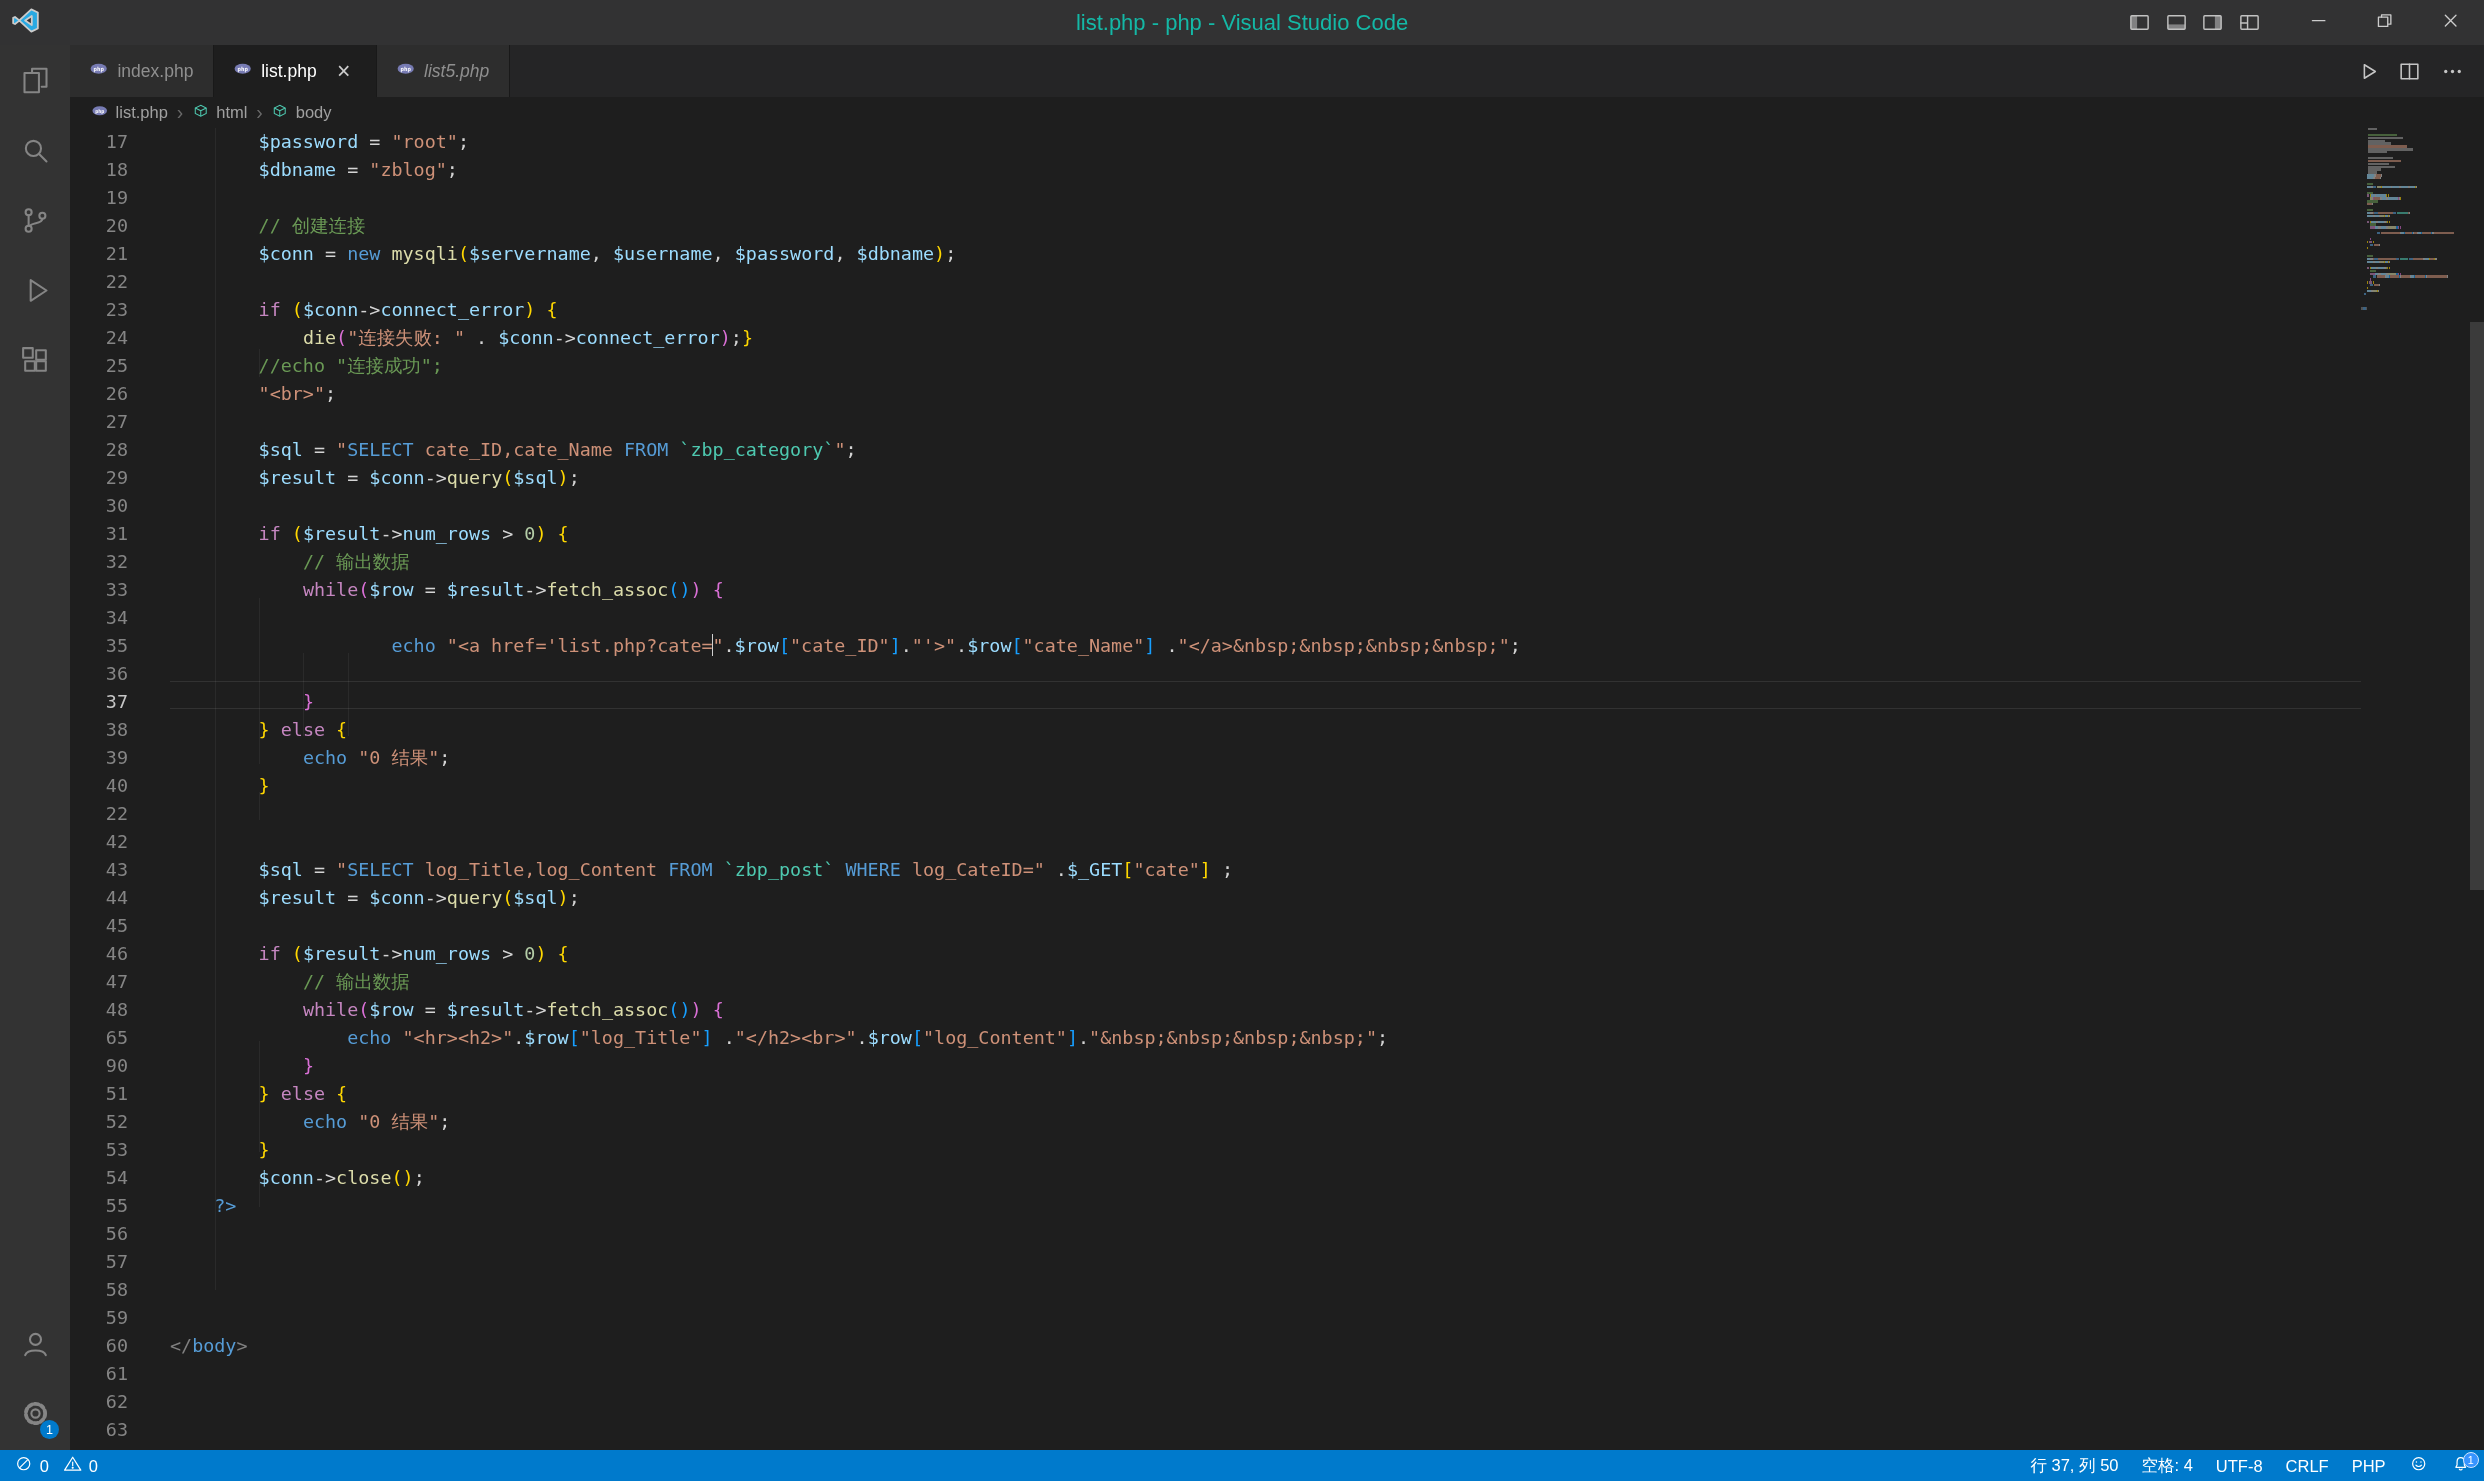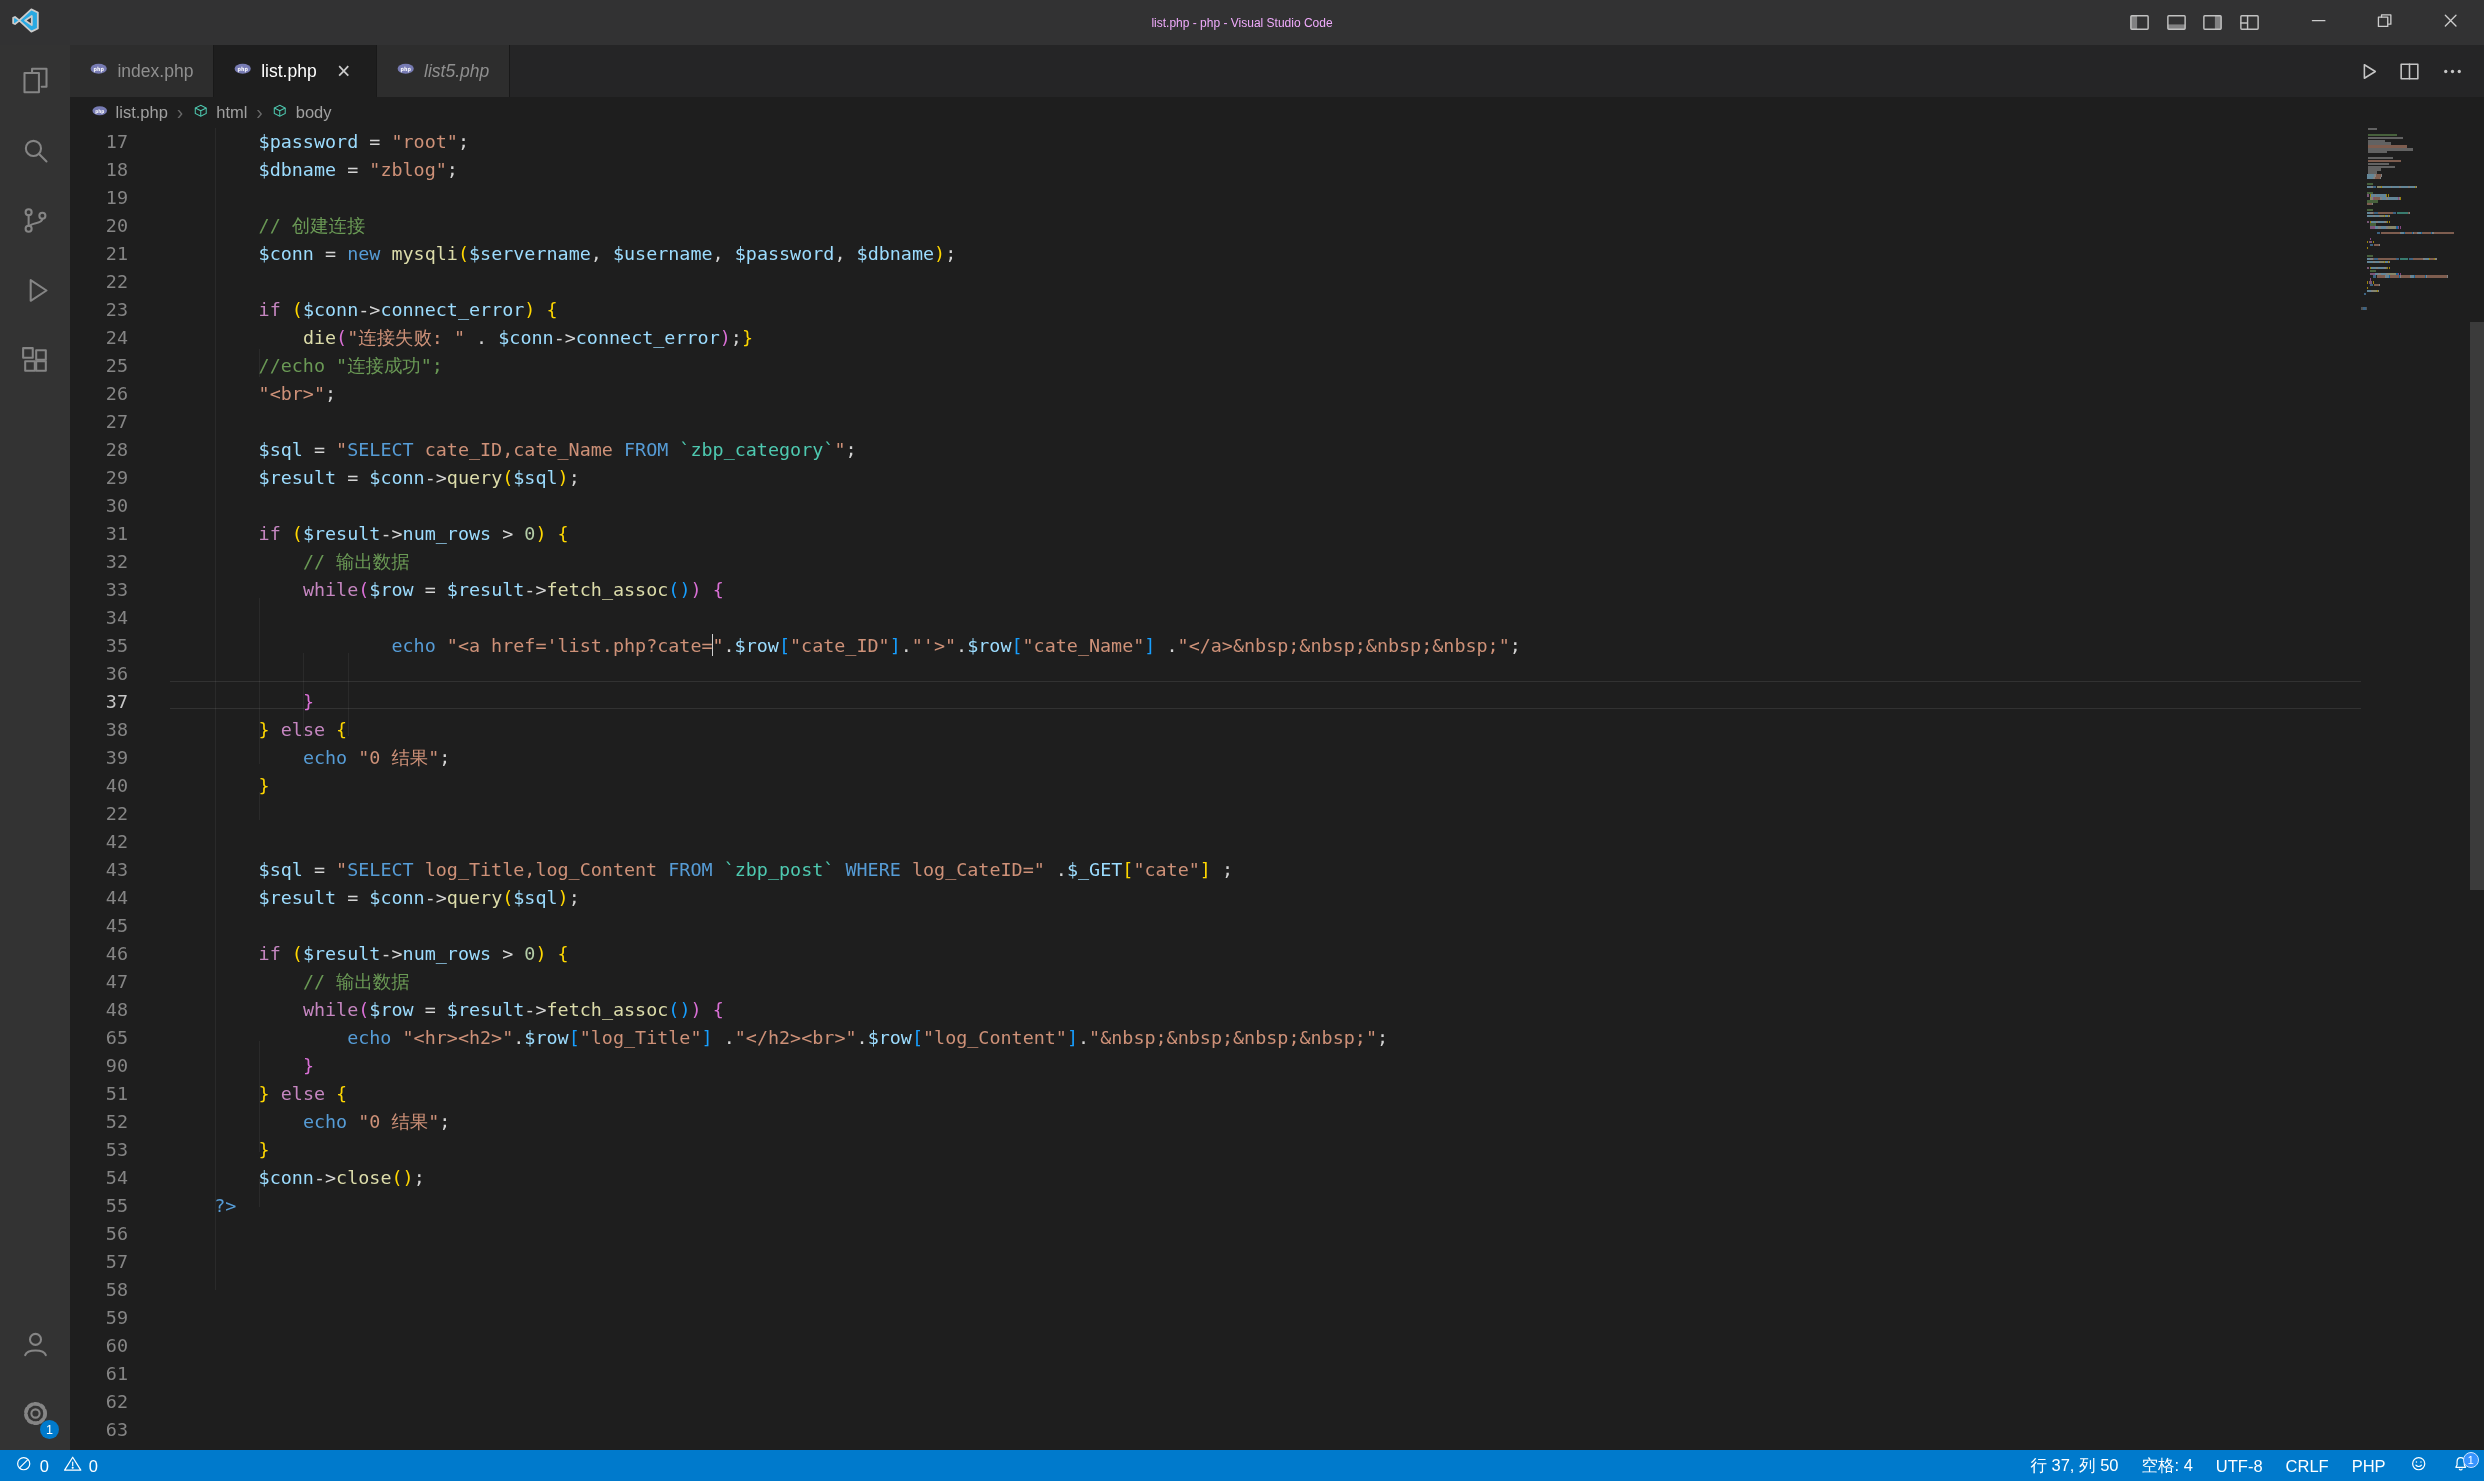--- a/index.html
+++ b/index.html
@@ -7,21 +7,21 @@
     width:2484px;height:1482px;overflow:hidden;position:relative;
     background:var(--c-editor_bg,#1e1e1e);
     font-family:"Liberation Sans",sans-serif;color:#cccccc;
     -webkit-user-select:none;user-select:none;
   }
   
   .titlebar{position:absolute;top:0;left:0;right:0;height:45px;background:var(--c-titlebar,#323233);display:flex;align-items:center;z-index:30;}
   .logo{width:50px;display:flex;align-items:center;justify-content:center;}
   .menubar{display:flex;height:100%;}
   .menu-item{padding:0 13.6px;display:flex;align-items:center;font-size:17.5px;color:#cccccc;}
-  .window-title{position:absolute;left:50%;transform:translateX(-50%);font-size:12px;color:#f0abfc;white-space:nowrap;}
+  .window-title{position:absolute;left:50%;transform:translateX(-50%);font-size:22px;color:#14b8a6;white-space:nowrap;}
   .titlebar-right{margin-left:auto;display:flex;align-items:center;height:100%;}
   .layout-icons{display:flex;gap:13.6px;padding-right:25px;align-items:center;color:#c2c2c2;}
   .layout-icons span{display:flex;}
   .win-btn{width:66px;height:45px;display:flex;align-items:center;justify-content:center;color:#cccccc;}
   
   .activitybar{position:absolute;left:0;top:45px;bottom:32px;width:70px;background:var(--c-activitybar,#333333);display:flex;flex-direction:column;align-items:center;z-index:20;}
   .act-item{width:70px;height:70px;display:flex;align-items:center;justify-content:center;position:relative;color:#858585;}
   .act-bottom{margin-top:auto;display:flex;flex-direction:column;align-items:center;padding-bottom:1.9px;}
   .act-badge{position:absolute;right:10.7px;bottom:8.7px;min-width:19.4px;height:19.4px;border-radius:9.7px;background:var(--c-badge,#007acc);color:#fff;font-size:12.6px;display:flex;align-items:center;justify-content:center;padding:0 2.9px;box-sizing:border-box;}
   
@@ -340,20 +340,21 @@
         <div class="cl"><span style="color: rgb(212, 212, 212);">            </span><span style="color: rgb(218, 112, 214);">}</span></div>
         <div class="cl"><span style="color: rgb(212, 212, 212);">        </span><span style="color: rgb(255, 215, 0);">}</span><span style="color: rgb(212, 212, 212);"> </span><span style="color: rgb(197, 134, 192);">else</span><span style="color: rgb(212, 212, 212);"> </span><span style="color: rgb(255, 215, 0);">{</span></div>
         <div class="cl"><span style="color: rgb(212, 212, 212);">            </span><span style="color: rgb(86, 156, 214);">echo</span><span style="color: rgb(212, 212, 212);"> </span><span style="color: rgb(206, 145, 120);">"0 结果"</span><span style="color: rgb(212, 212, 212);">;</span></div>
         <div class="cl"><span style="color: rgb(212, 212, 212);">        </span><span style="color: rgb(255, 215, 0);">}</span></div>
         <div class="cl"><span style="color: rgb(212, 212, 212);">        </span><span style="color: rgb(156, 220, 254);">$conn</span><span style="color: rgb(212, 212, 212);">-&gt;</span><span style="color: rgb(220, 220, 170);">close</span><span style="color: rgb(255, 215, 0);">()</span><span style="color: rgb(212, 212, 212);">;</span></div>
         <div class="cl"><span style="color: rgb(212, 212, 212);">    </span><span style="color: rgb(86, 156, 214);">?&gt;</span></div>
         <div class="cl"></div>
         <div class="cl"></div>
         <div class="cl"></div>
         <div class="cl"></div>
+        <div class="cl"><span style="color: rgb(128, 128, 128);">&lt;/</span><span style="color: rgb(86, 156, 214);">body</span><span style="color: rgb(128, 128, 128);">&gt;</span></div>
         <div class="cl"></div>
       </div>
     <div class="minimap" id="minimap">
         <div class="mm-line"><span class="mm-seg" style="margin-left: 6.8px; width: 9.7px; background: rgb(154, 154, 154);"></span></div>
         <div class="mm-line"><span class="mm-seg" style="margin-left: 6.8px; width: 0px; background: rgb(206, 145, 120);"></span></div>
         <div class="mm-line"><span class="mm-seg" style="margin-left: 6.8px; width: 29px; background: rgb(106, 153, 85);"></span></div>
         <div class="mm-line"><span class="mm-seg" style="margin-left: 6.8px; width: 35px; background: rgb(154, 154, 154);"></span></div>
         <div class="mm-line"><span class="mm-seg" style="margin-left: 6.8px; width: 17.5px; background: rgb(154, 154, 154);"></span></div>
         <div class="mm-line"><span class="mm-seg" style="margin-left: 6.8px; width: 23px; background: rgb(154, 154, 154);"></span></div>
         <div class="mm-line"><span class="mm-seg" style="margin-left: 6.8px; width: 39px; background: rgb(206, 145, 120);"></span></div>

